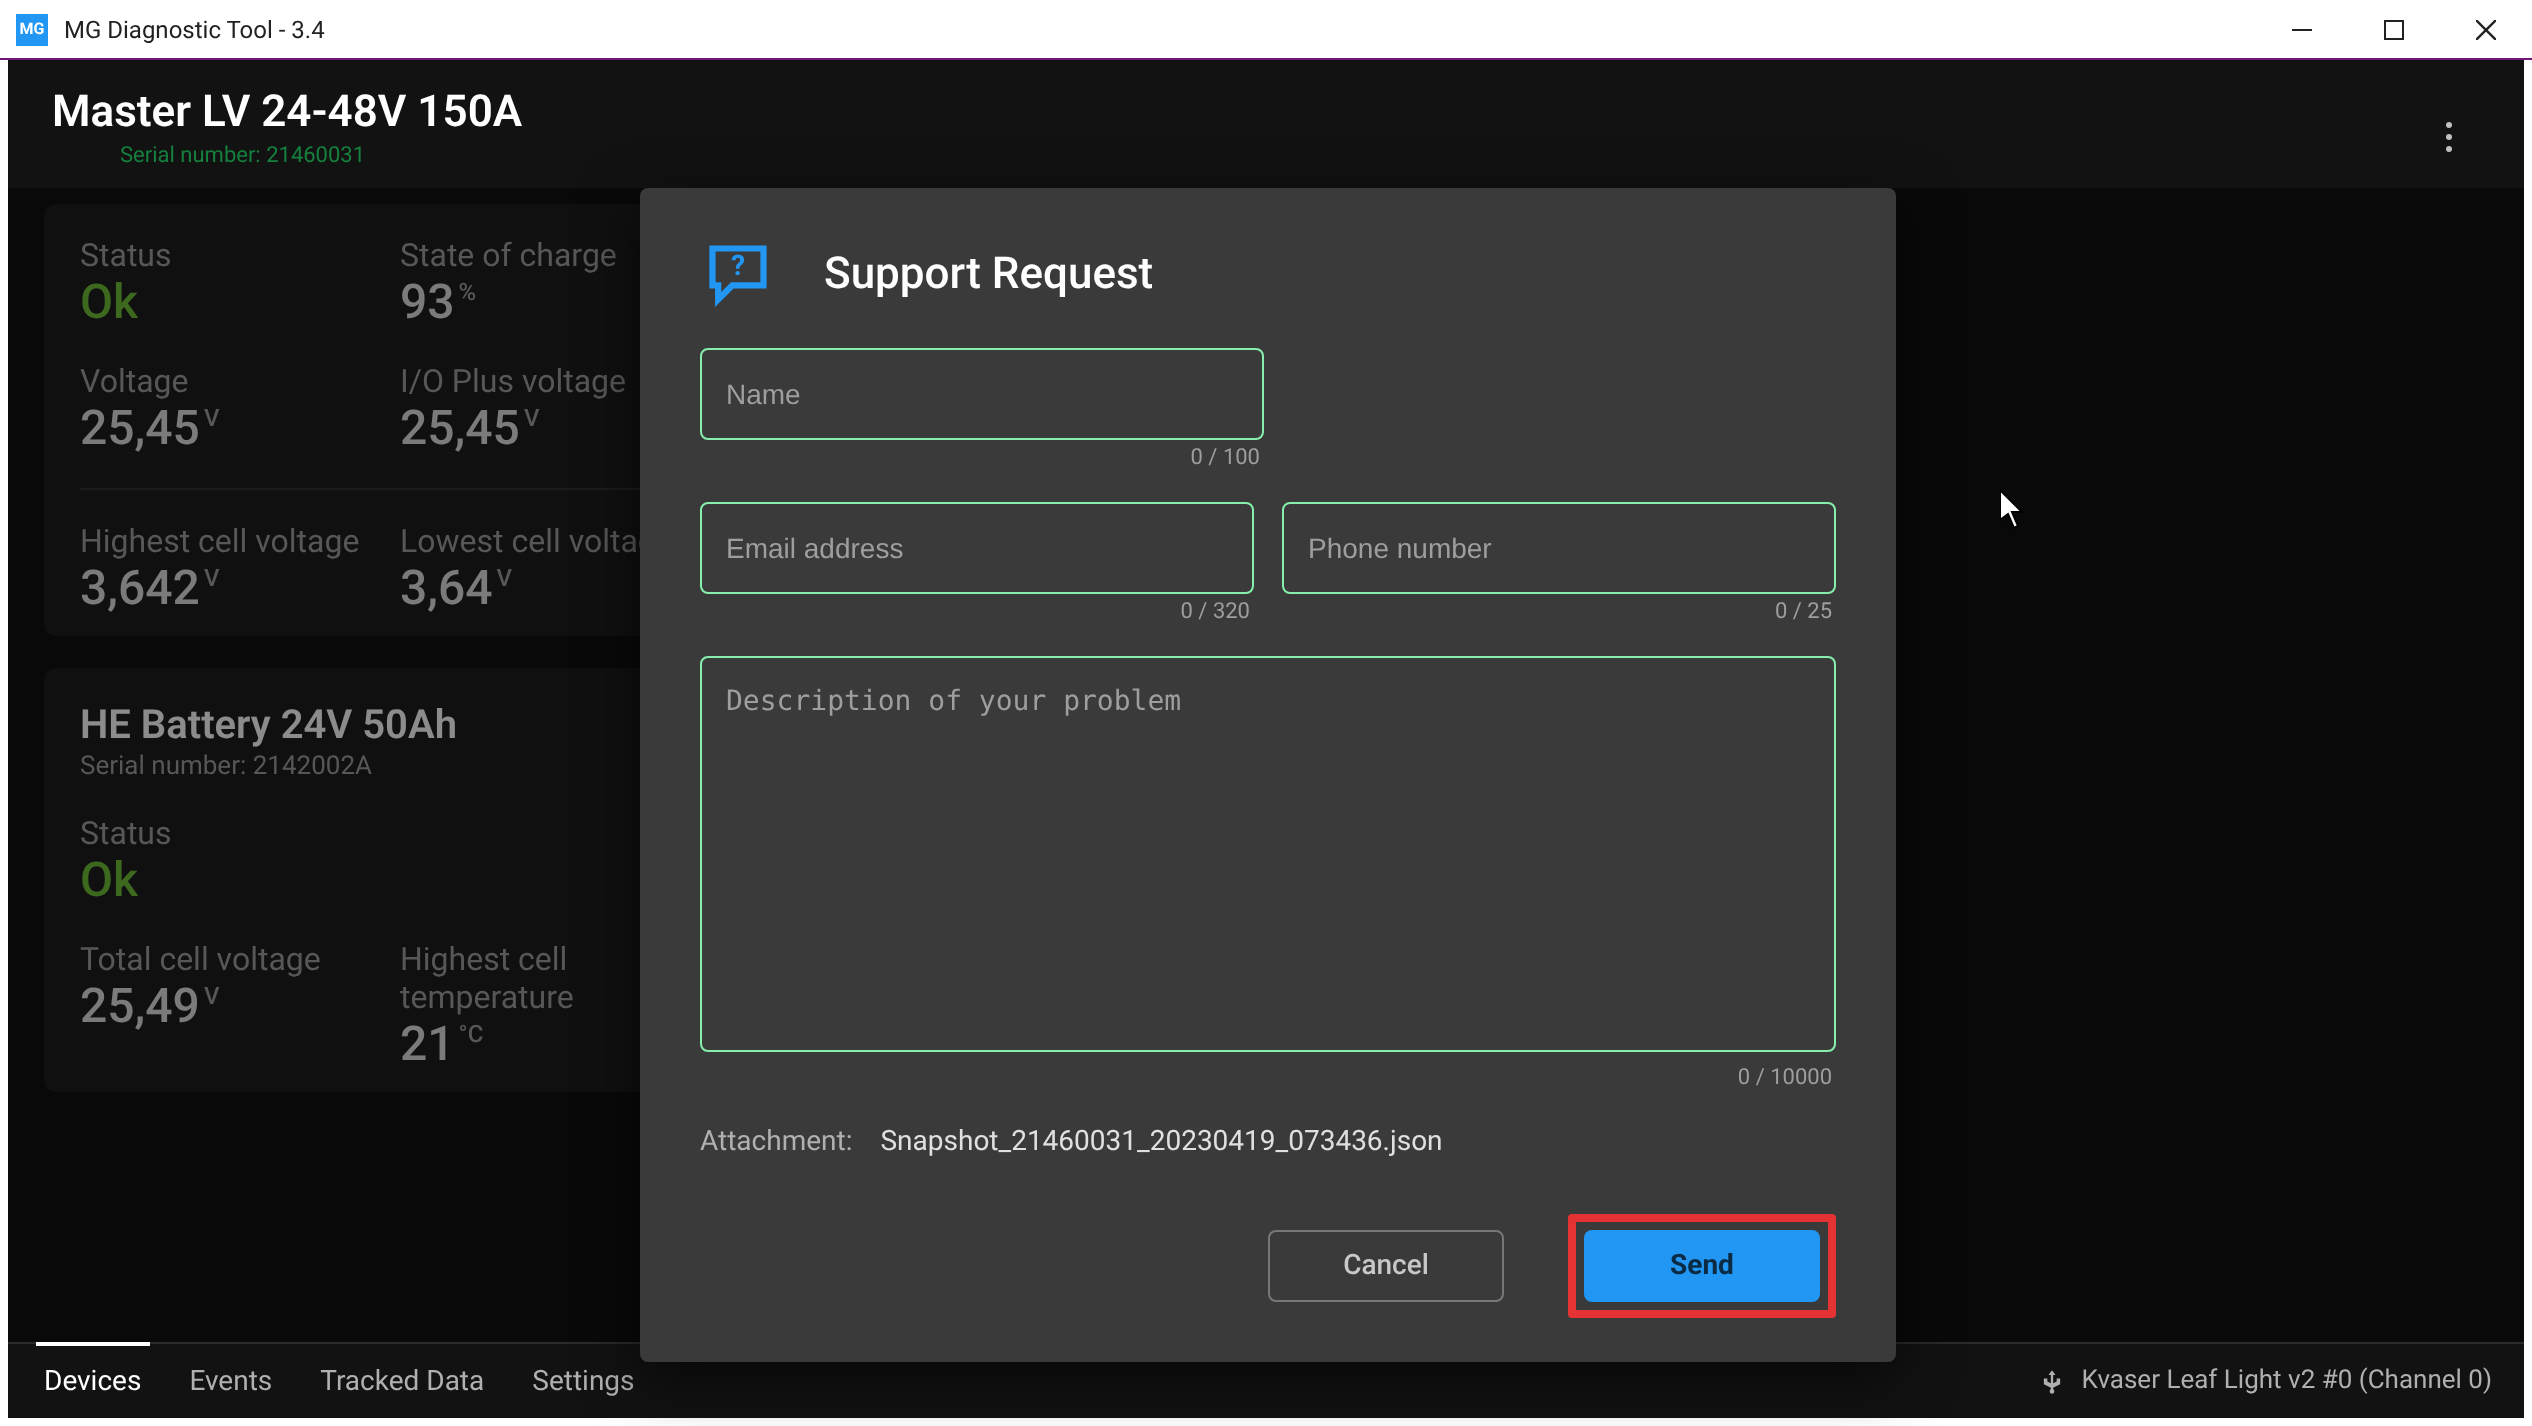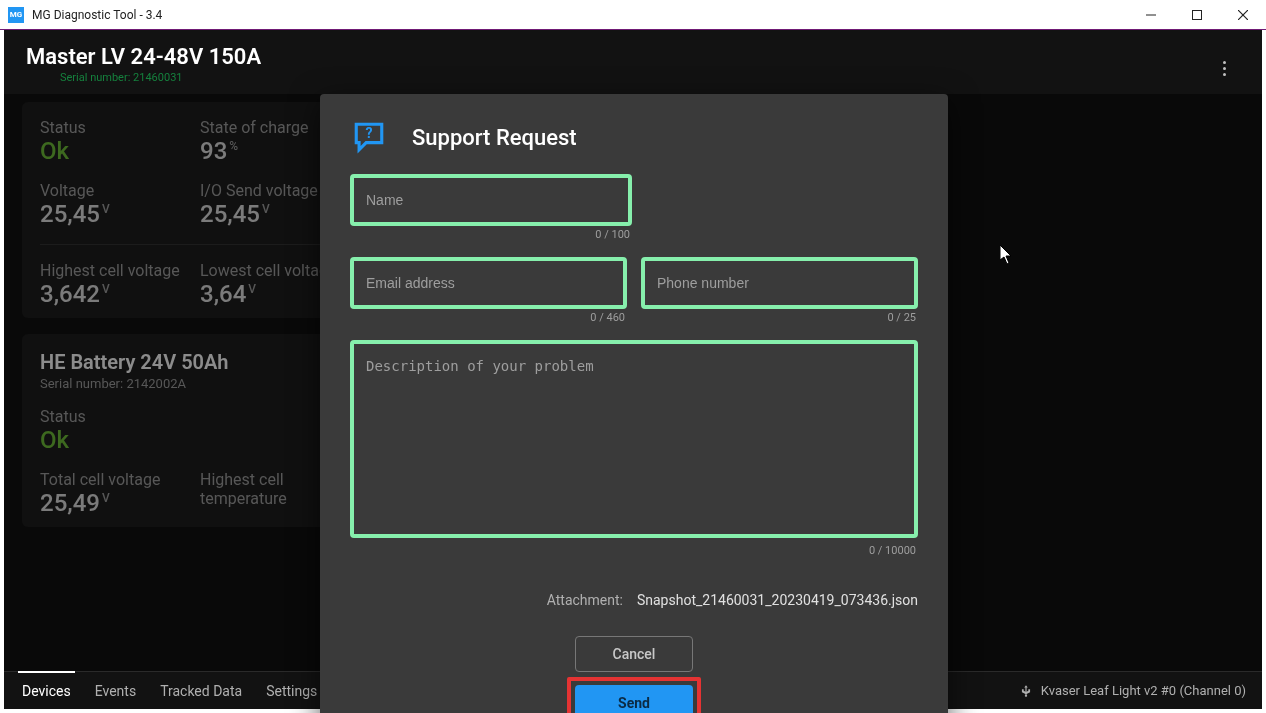--- a/index.html
+++ b/index.html
@@ -146,50 +146,48 @@
     color: #2196f3;
   }
   .dialog-title { font-size: 22px; font-weight: 500; color: #fff; }
 
   .form-row { display: flex; gap: 14px; margin-bottom: 6px; }
   .form-field {
     flex: 1;
     position: relative;
   }
   .input-outline {
-    border: 4px solid #86efac;
+    border: 1px solid #86efac;
     border-radius: 4px;
     background: transparent;
     color: #e0e0e0;
     width: 100%;
     padding: 14px 12px;
     font-size: 14px;
     outline: none;
   }
   .input-outline::placeholder { color: #9e9e9e; }
   textarea.input-outline { resize: none; height: 198px; }
   .counter {
     font-size: 11px; color: #9e9e9e;
     text-align: right;
     padding: 2px 2px 10px 0;
   }
   .field-name { width: 282px; flex: 0 0 282px; }
   .attach-row {
     display: flex; gap: 14px;
     font-size: 14px; color: #c0c0c0;
-    margin-top: 25px;
-    justify-content: flex-end;
+    margin-top: 8px;
   }
   .attach-label { color: #b0b0b0; }
   .attach-file { color: #e0e0e0; }
   .dialog-buttons {
-    display: flex; justify-content: flex-end; gap: 5px;
+    display: flex; justify-content: flex-end; gap: 32px;
     margin-top: 28px;
     align-items: center;
-    flex-direction: column;
   }
   .btn {
     min-width: 118px; height: 36px;
     border-radius: 4px;
     font-size: 14px;
     display: flex; align-items: center; justify-content: center;
     cursor: pointer;
     font-weight: 500;
   }
   .btn-outline {
@@ -267,21 +265,21 @@
         <div>
           <div class="stat-label">State of charge</div>
           <div class="stat-value"><span>93</span><span class="stat-unit">%</span></div>
         </div>
         <div></div>
         <div>
           <div class="stat-label">Voltage</div>
           <div class="stat-value"><span>25,45</span><span class="stat-unit">V</span></div>
         </div>
         <div>
-          <div class="stat-label">I/O Send voltage</div>
+          <div class="stat-label">I/O Plus voltage</div>
           <div class="stat-value"><span>25,45</span><span class="stat-unit">V</span></div>
         </div>
         <div></div>
         <div class="stat-sep"></div>
         <div>
           <div class="stat-label">Highest cell voltage</div>
           <div class="stat-value"><span>3,642</span><span class="stat-unit">V</span></div>
         </div>
         <div>
           <div class="stat-label">Lowest cell voltage</div>
@@ -303,20 +301,21 @@
           <div class="stat-value ok">Ok</div>
         </div>
         <div></div>
           <div></div>
         <div>
           <div class="stat-label">Total cell voltage</div>
           <div class="stat-value"><span>25,49</span><span class="stat-unit">V</span></div>
         </div>
         <div>
           <div class="stat-label">Highest cell temperature</div>
+          <div class="stat-value"><span>21</span><span class="stat-unit">°C</span></div>
         </div>
         <div></div>
       </div>
     </div>
 
     <div class="overlay"></div>
   </div>
 
   <div class="bottom-tabs">
     <div class="tab active">Devices</div>
@@ -345,21 +344,21 @@
   <div class="form-row">
     <div class="form-field field-name">
       <input class="input-outline" placeholder="Name" style="">
       <div class="counter">0 / 100</div>
     </div>
   </div>
 
   <div class="form-row">
     <div class="form-field">
       <input class="input-outline" placeholder="Email address" style="">
-      <div class="counter">0 / 460</div>
+      <div class="counter">0 / 320</div>
     </div>
     <div class="form-field">
       <input class="input-outline" placeholder="Phone number" style="">
       <div class="counter">0 / 25</div>
     </div>
   </div>
 
   <div class="form-field">
     <textarea class="input-outline" placeholder="Description of your problem" style=""></textarea>
     <div class="counter">0 / 10000</div>

